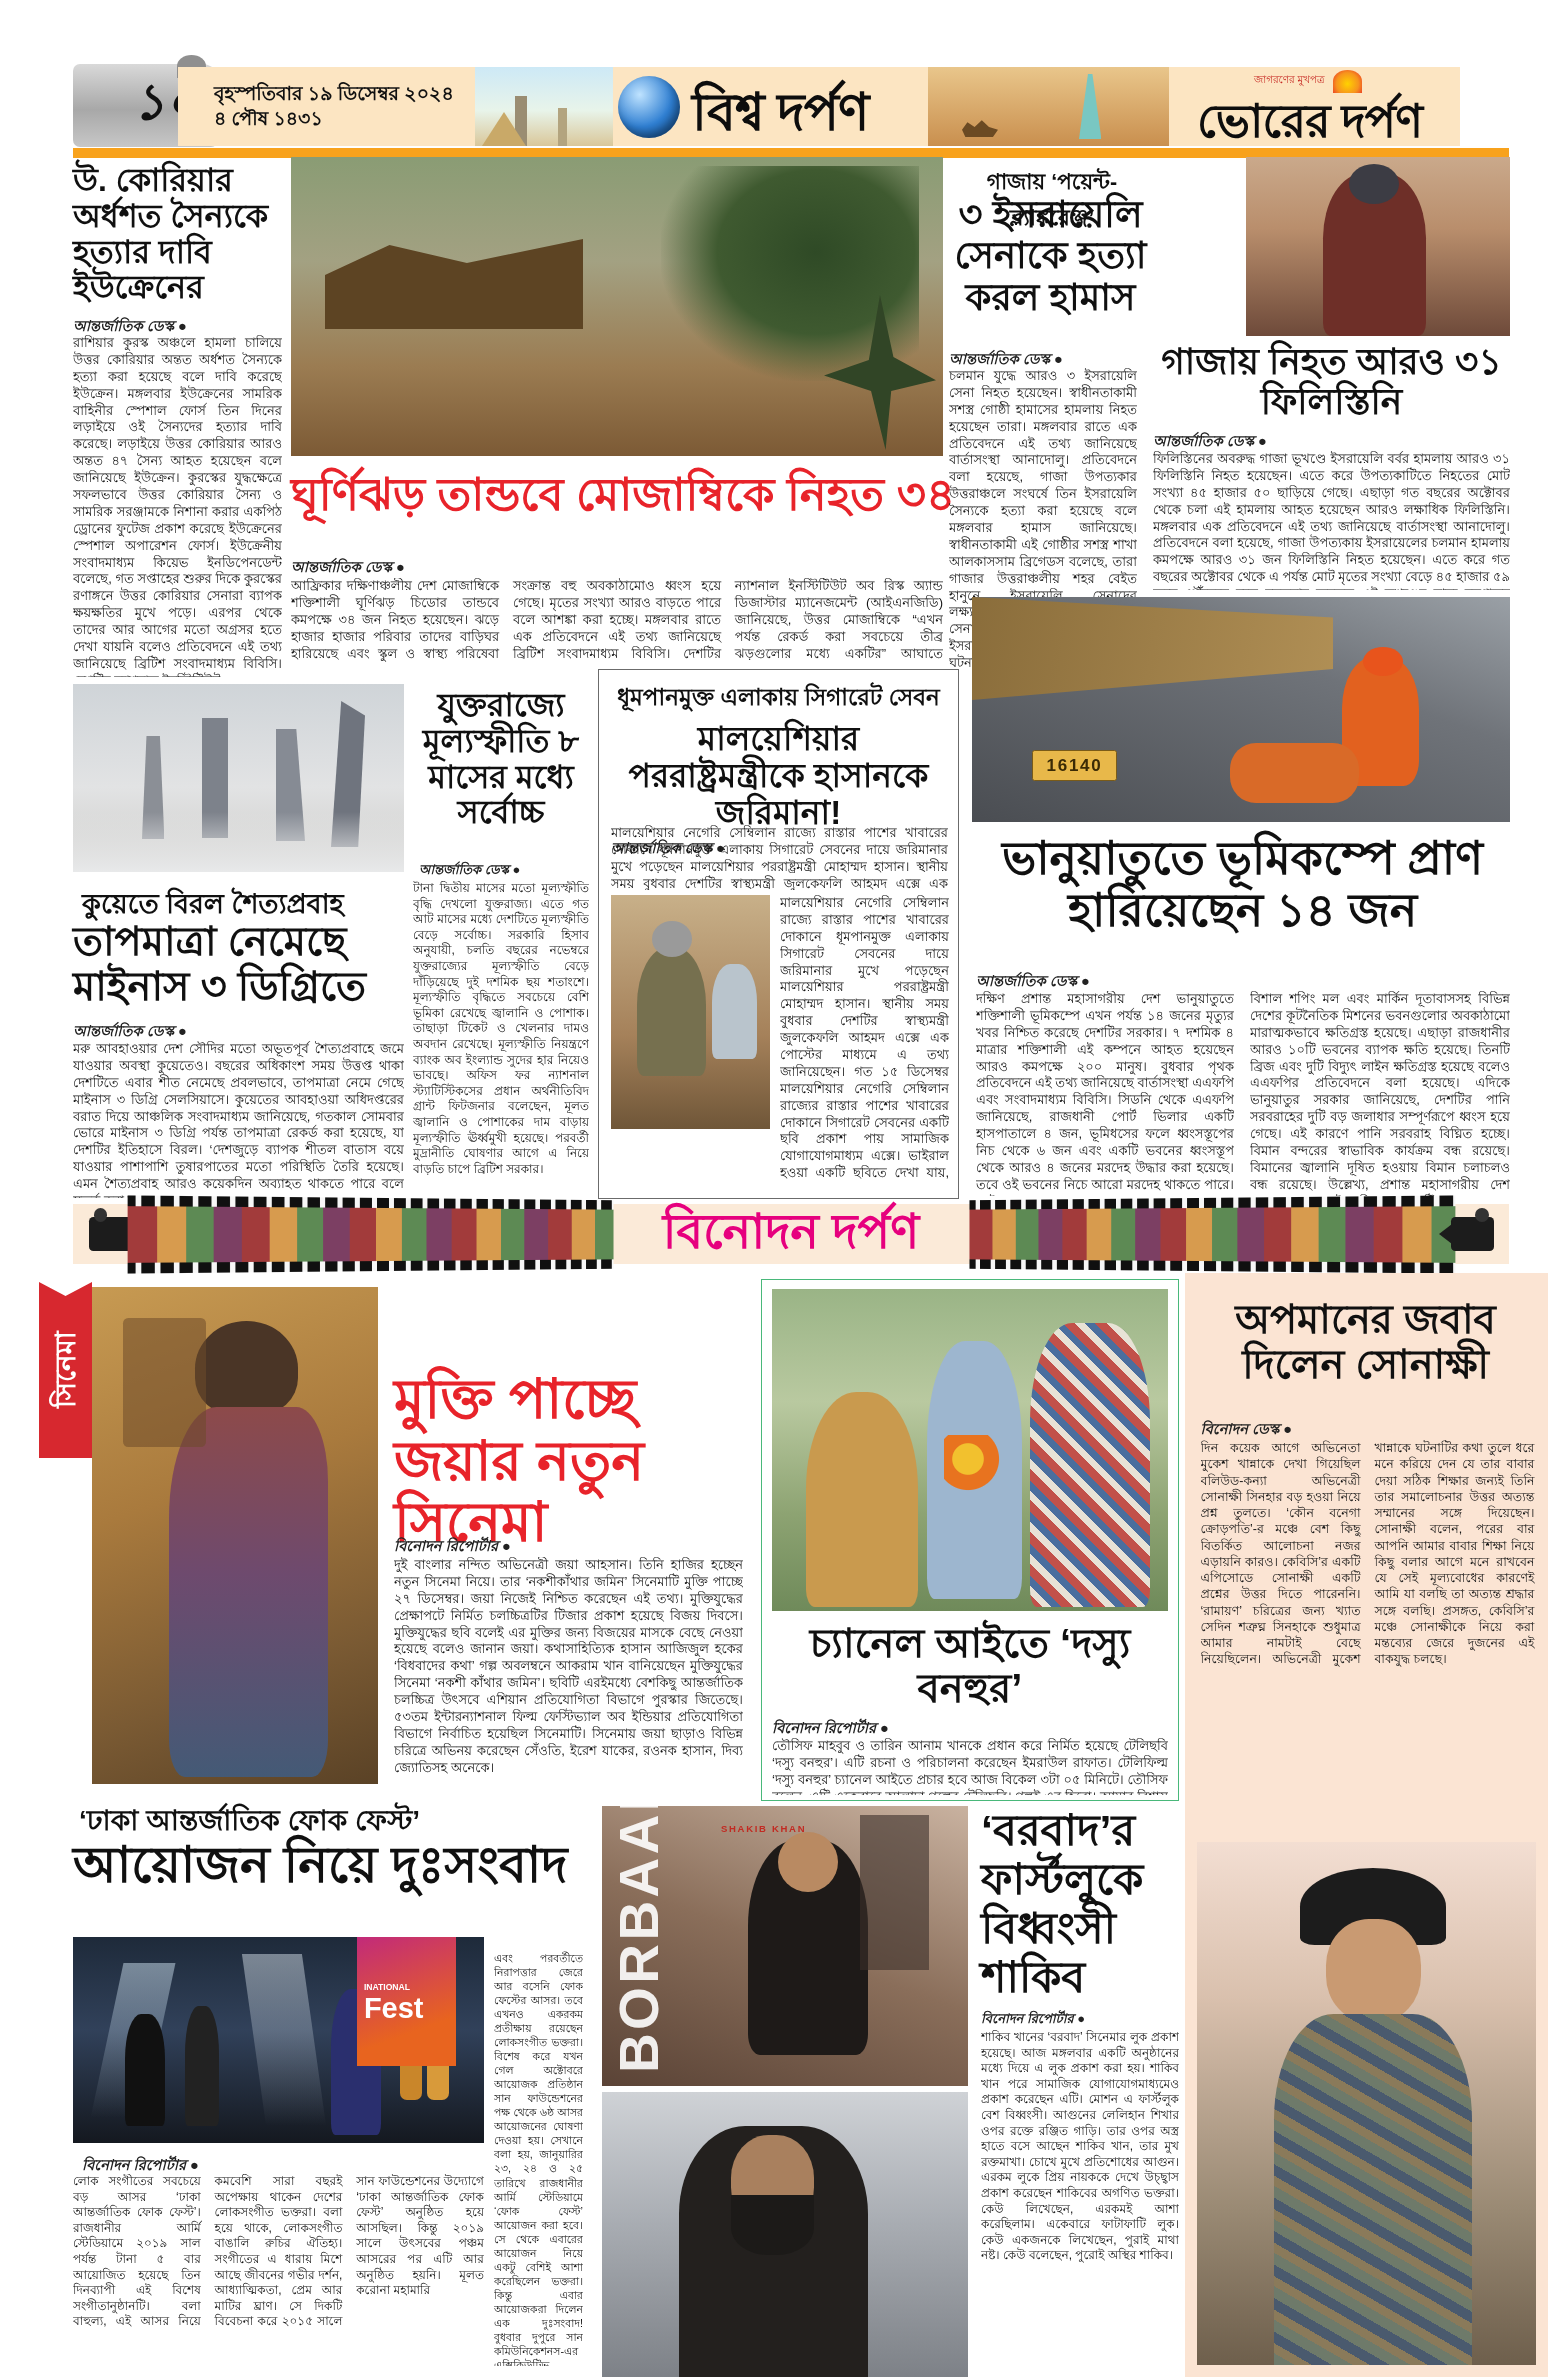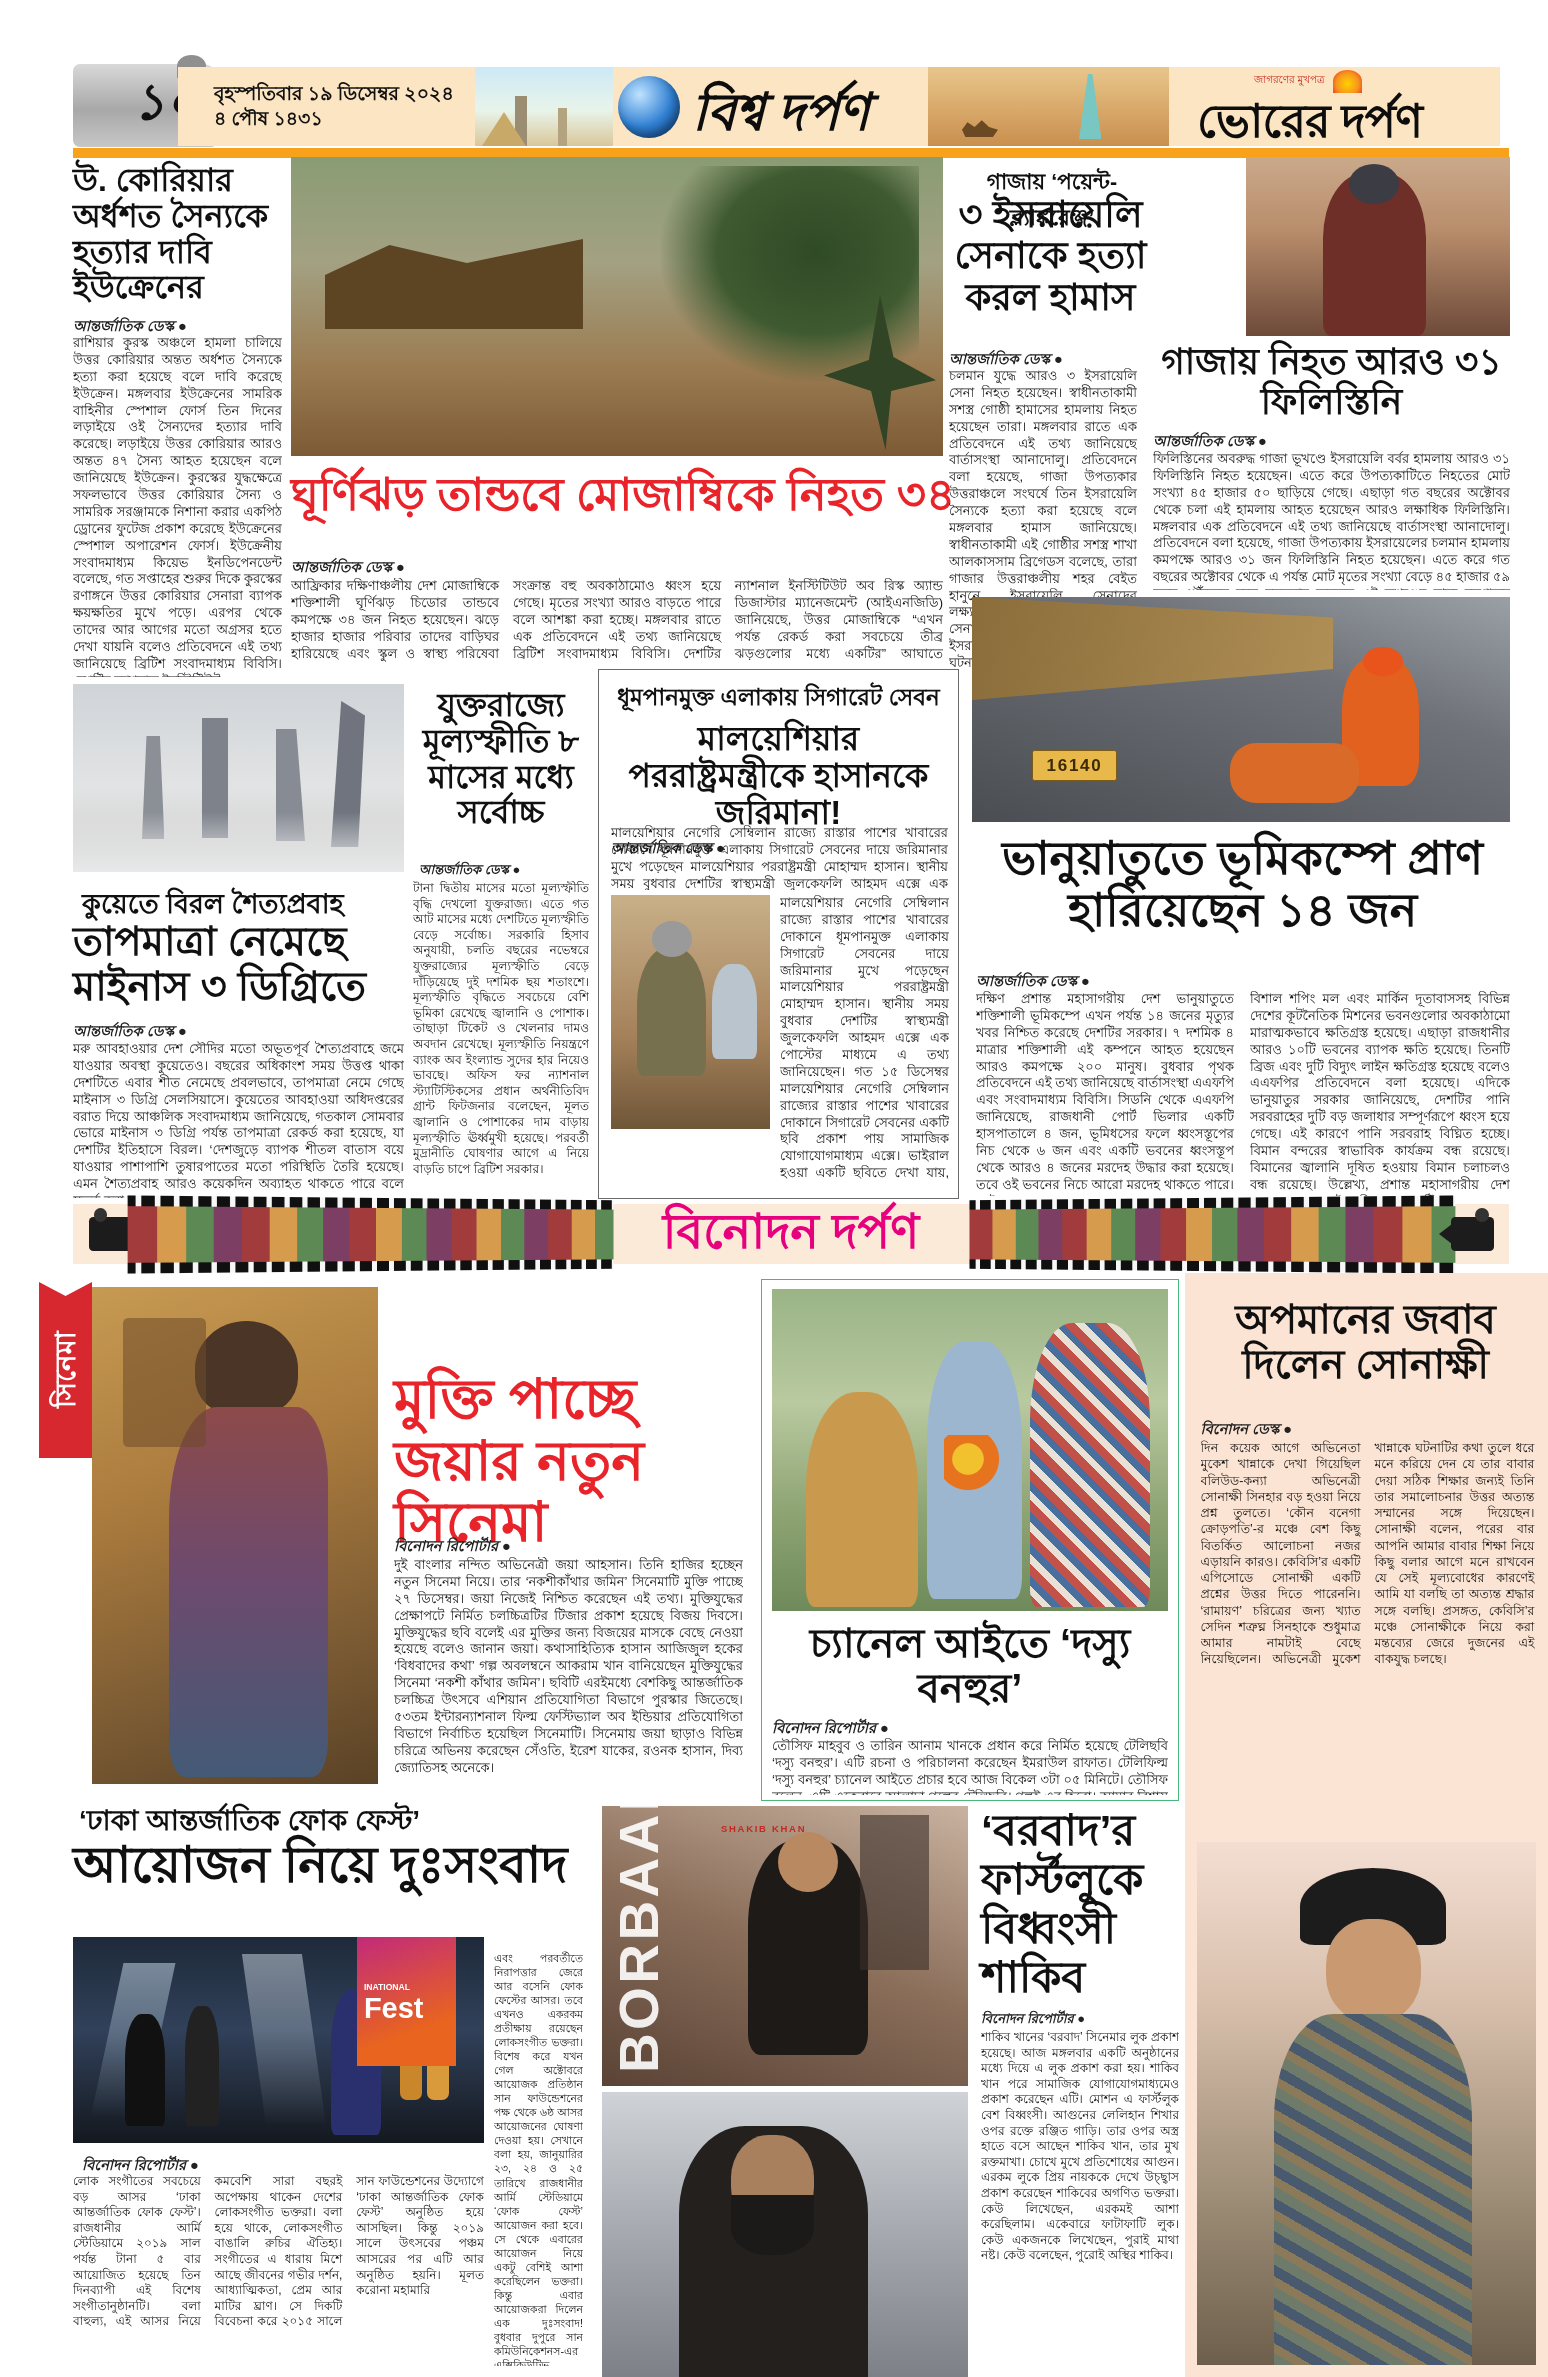--- a/index.html
+++ b/index.html
@@ -56,35 +56,35 @@
 </style>
 </head>
 <body>
 
 <div class="page">
 
   <div class="abs scroll-num" style="left:73px;top:64px;width:105px;height:83px;padding-left:40px;">
     <span class="pgnum">১০</span>
   </div>
 
-  <div class="abs peach" style="left:178px;top:67px;width:1282px;height:79px;padding-left:40px;">
+  <div class="abs peach" style="left:178px;top:67px;width:1282px;height:79px;">
     <div class="abs" style="left:36px;top:13.8px;font-size:19px;font-weight:bold;line-height:1.35;">
       <div>বৃহস্পতিবার ১৯ ডিসেম্বর ২০২৪</div>
       <div>৪ পৌষ ১৪৩১</div>
     </div>
 
     <div class="abs collage" style="left:297px;top:0;width:138px;height:79px;">
       <div class="tower" style="left:40px;height:50px;"></div>
       <div class="tower" style="left:83px;height:38px;width:8.6px;background:#b3a47f;"></div>
       <div class="pyr" style="left:6.9px;"></div>
     </div>
 
     <div class="abs globe" style="left:440px;top:8.6px;width:62px;height:62px;"></div>
 
-    <div class="abs masthead-txt" style="left:514px;top:5.2px;font-size:52px;font-style:italic;">বিশ্ব দর্পণ</div>
+    <div class="abs masthead-txt" style="left:514px;top:5.2px;font-size:52px;">বিশ্ব দর্পণ</div>
 
     <div class="abs desert" style="left:750px;top:0;width:241px;height:79px;">
       <div class="abs" style="left:151px;top:6.9px;width:22.4px;height:65px;background:#79c7c2;clip-path:polygon(40% 0,60% 0,100% 100%,0 100%);"></div>
       <div class="abs" style="left:34px;bottom:8.6px;width:36px;height:19px;background:#6b4a23;clip-path:polygon(0 60%,15% 20%,35% 45%,55% 10%,75% 45%,100% 60%,85% 100%,10% 100%);"></div>
     </div>
 
     <div class="abs" style="left:1019px;top:3.4px;width:249px;height:74px;">
       <div class="abs" style="left:57px;top:1.7px;color:#c62822;font-size:10.3px;font-weight:normal;">জাগরণের মুখপত্র</div>
       <div class="abs sun" style="left:136px;top:0px;width:29px;height:22.4px;border-radius:50% 50% 0 0;"></div>
       <div class="abs masthead-txt" style="left:0;top:15.5px;font-size:46px;">ভোরের দর্পণ</div>

